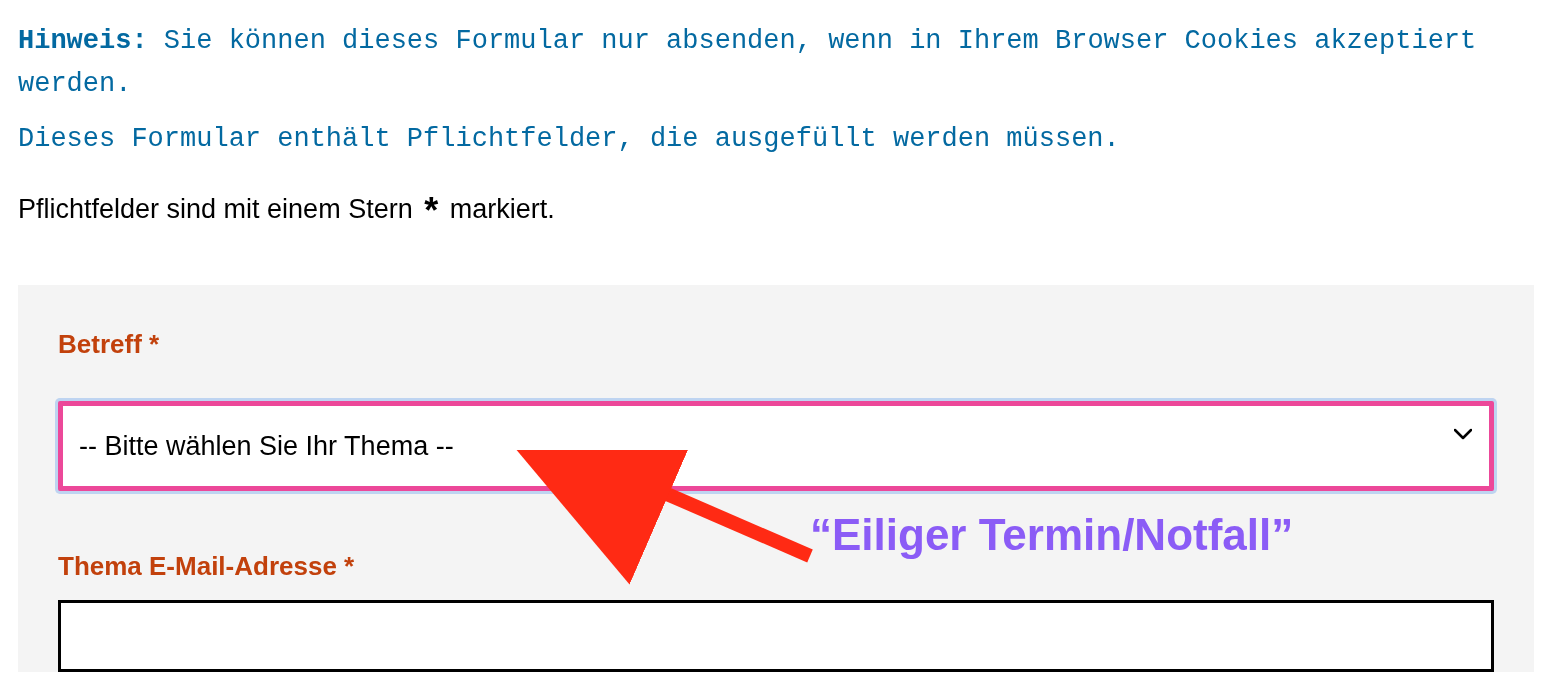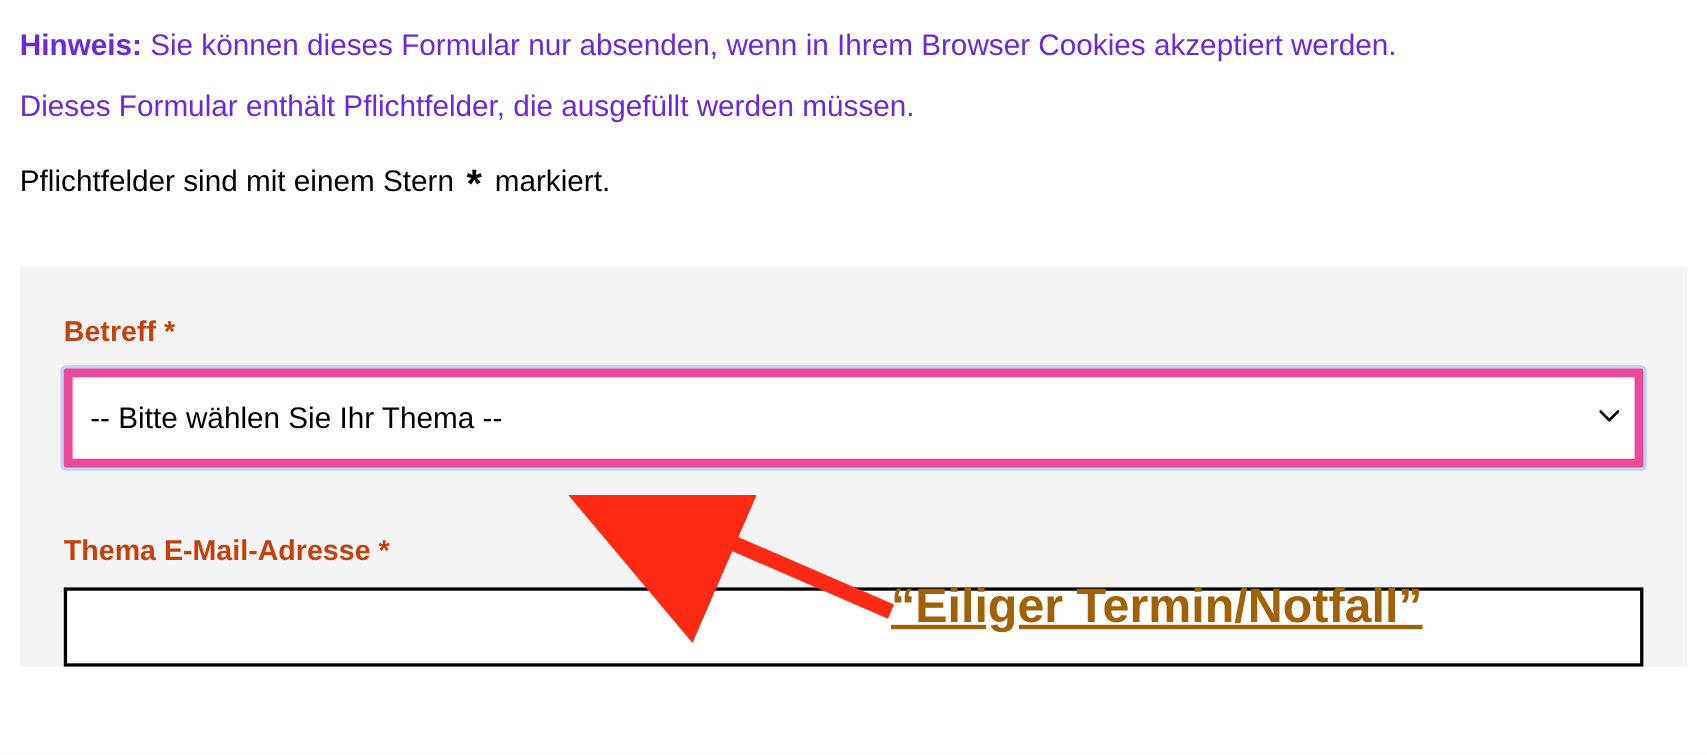--- a/index.html
+++ b/index.html
@@ -21,22 +21,23 @@
     .page-title {
       font-size: 44px;
       font-weight: 700;
       color: #000;
       margin-bottom: 28px;
       letter-spacing: -0.5px;
     }
     .notice-text {
       font-size: 27px;
       line-height: 1.6;
-      color: #6d28d9;
+      color: #0369a1;
       margin-bottom: 12px;
+      font-family: Liberation Mono, monospace;
     }
     .notice-text .bold {
       font-weight: 700;
     }
     .mandatory-note {
       font-size: 27px;
       color: #000;
       margin-top: 26px;
       margin-bottom: 40px;
       line-height: 1.6;
@@ -63,32 +64,33 @@
       color: #c2410c;
       display: block;
       margin-bottom: 18px;
     }
     .select-wrapper {
       position: relative;
     }
     .select-field {
       width: 100%;
       height: 90px;
-      border: 8px solid #ec4899;
+      border: 5px solid #ec4899;
       background: #fff;
       font-size: 27px;
       color: #000;
       padding: 0 50px 0 16px;
       appearance: -webkit-appearance;
       -webkit-appearance: none;
       -moz-appearance: none;
       border-radius: 2px;
       cursor: pointer;
       outline: none;
       box-shadow: 0 0 0 3px rgba(26,115,232,0.25);
+      margin-top: 23px;
     }
     .select-chevron {
       position: absolute;
       right: 22px;
       top: 50%;
       transform: translateY(-50%);
       pointer-events: none;
     }
     .text-field {
       width: 100%;
@@ -109,26 +111,25 @@
       pointer-events: none;
     }
     .annotation svg {
       position: absolute;
       left: 0;
       top: 0;
     }
     .annotation-text {
       position: absolute;
       left: 300px;
-      top: 76px;
+      top: 60px;
       font-size: 44px;
       font-weight: 700;
-      color: #a16207;
+      color: #8b5cf6;
       white-space: nowrap;
-      text-decoration: underline;
     }
   </style>
 </head>
 <body>
 
 <div class="page-container">
 
   <p class="notice-text">
     <span class="bold">Hinweis:</span><span> Sie können dieses Formular nur absenden, wenn in Ihrem Browser Cookies akzeptiert werden.</span>
   </p>

